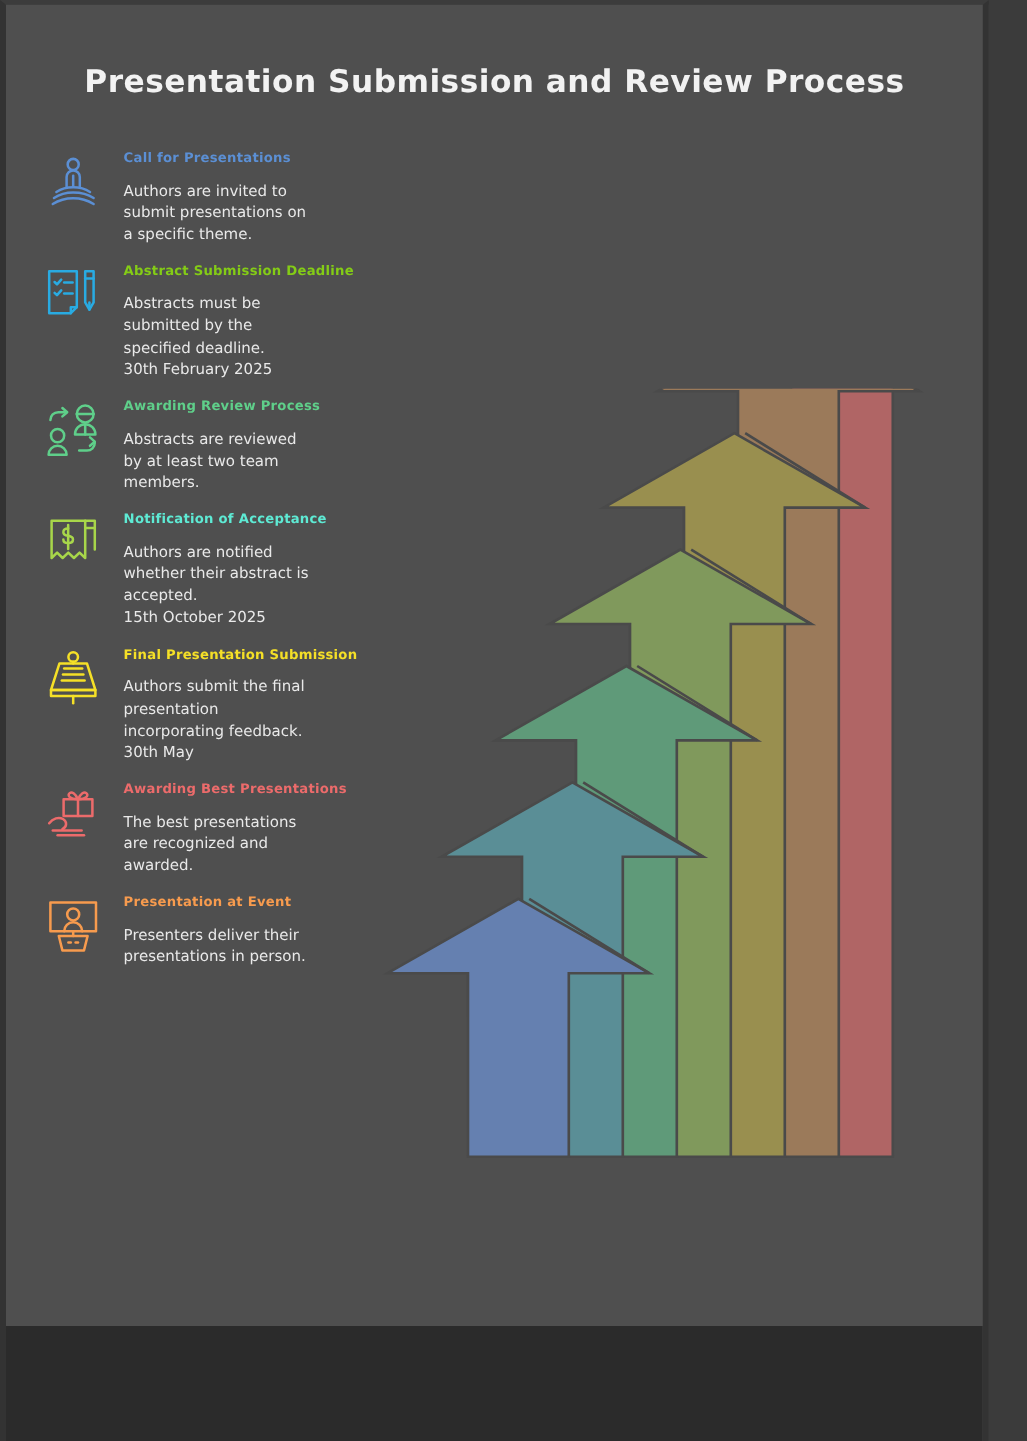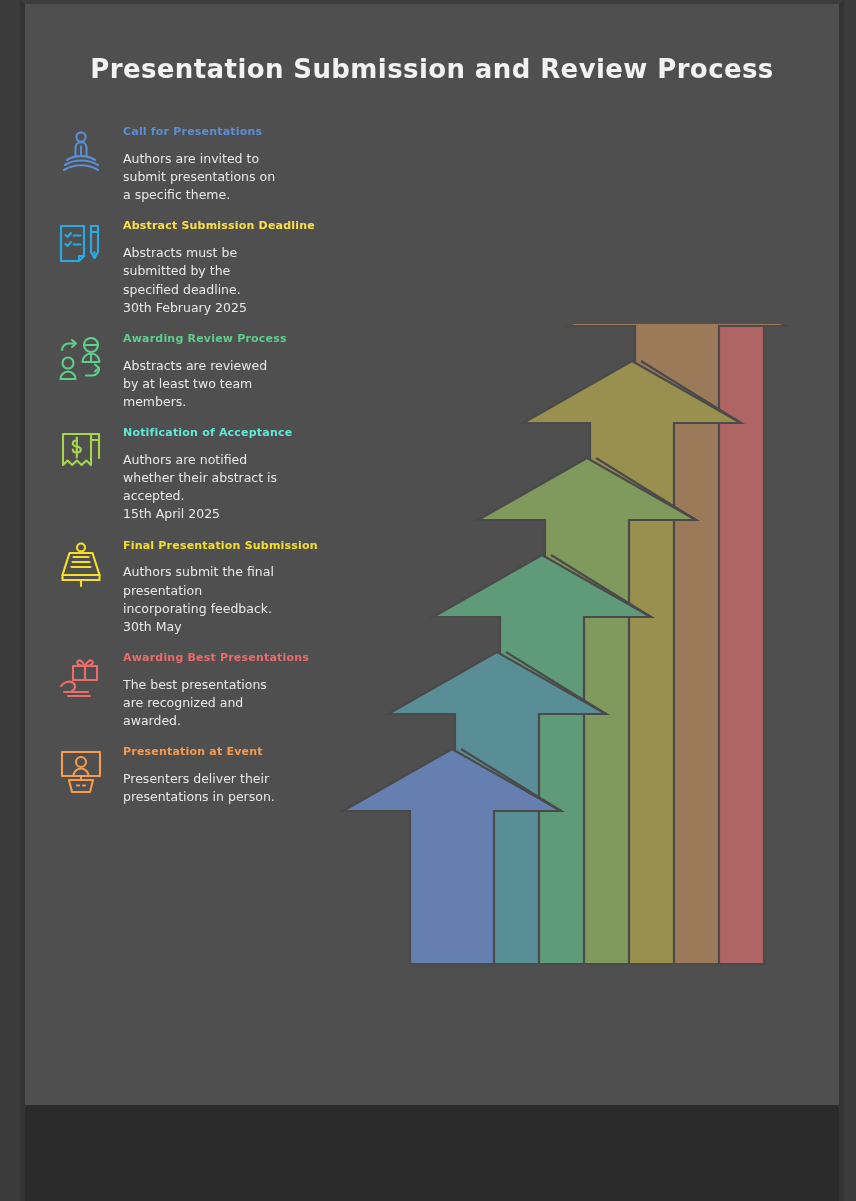--- a/index.html
+++ b/index.html
@@ -10,21 +10,20 @@
     overflow: hidden;
   }
   #poster {
     position: relative;
     width: 824px; height: 1201px;
     background: #4f4f4f;
     border-left: 5px solid #333333;
     border-right: 5px solid #333333;
     border-top: 4px solid #3c3c3c;
     overflow: hidden;
-    margin-left: 20px;
   }
   #footer-band {
     position: absolute;
     left: 0; right: 0; bottom: 0;
     height: 96px;
     background: #2b2b2b;
     z-index: 0;
   }
   #title {
     position: absolute;
@@ -129,21 +128,21 @@
           <path d="M24 41v-5h5"></path>
           <path d="M10.5 15l2 2 3.5-4"></path>
           <path d="M18.5 15.5h7"></path>
           <path d="M10.5 24l2 2 3.5-4"></path>
           <path d="M18.5 24.5h7"></path>
           <path d="M36 6h7v26l-3.5 6-3.5-6z"></path>
           <path d="M36 12h7"></path>
           <path d="M39.5 32v6"></path>
         </svg>
       </span>
-      <div class="step-title" style="color:#fde047">Abstract Submission Deadline</div>
+      <div class="step-title" style="color:#84cc16">Abstract Submission Deadline</div>
       <div class="step-desc">Abstracts must be
 submitted by the
 specified deadline.
 30th February 2025</div>
     </div>
 
     <div class="step">
       <span class="step-icon">
         <svg viewBox="0 0 52 52" fill="none" stroke="#5fcf8a" stroke-width="2.1" stroke-linecap="round" stroke-linejoin="round">
           <circle cx="36" cy="12" r="7"></circle>
@@ -171,21 +170,21 @@
           <path d="M36 7h8v24"></path>
           <path d="M36 13h8"></path>
           <path d="M21.8 13.5c-2.6 0-4 1.3-4 3s1.6 2.6 4 3 4 1.3 4 3-1.5 3-4 3-4-1.3-4-3"></path>
           <path d="M21.8 10.5v20"></path>
         </svg>
       </span>
       <div class="step-title" style="color:#5eead4">Notification of Acceptance</div>
       <div class="step-desc">Authors are notified
 whether their abstract is
 accepted.
-15th April 2025</div>
+15th October 2025</div>
     </div>
 
     <div class="step">
       <span class="step-icon">
         <svg viewBox="0 0 52 52" fill="none" stroke="#f5e027" stroke-width="2.1" stroke-linecap="round" stroke-linejoin="round">
           <path d="M14.5 13h23l7 22H7.5z"></path>
           <path d="M7.5 35h37v5h-37z"></path>
           <path d="M26 40v6"></path>
           <path d="M18.5 17h15"></path>
           <path d="M17.5 22h17"></path>

